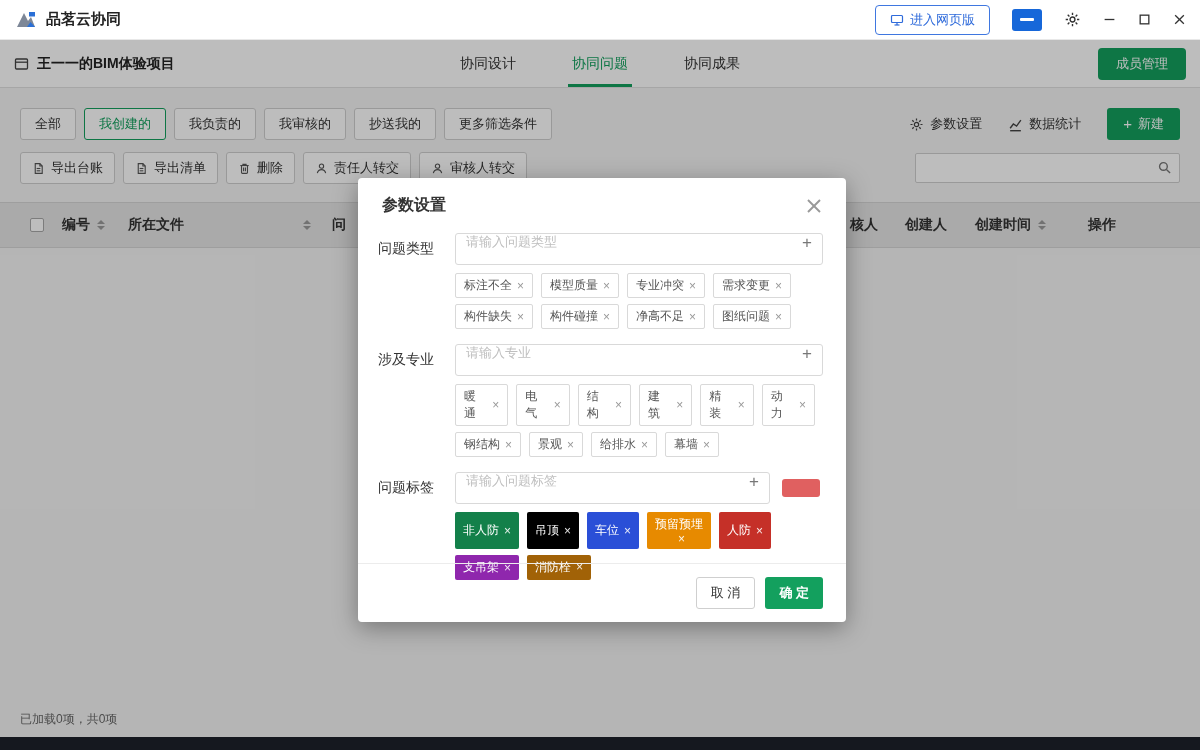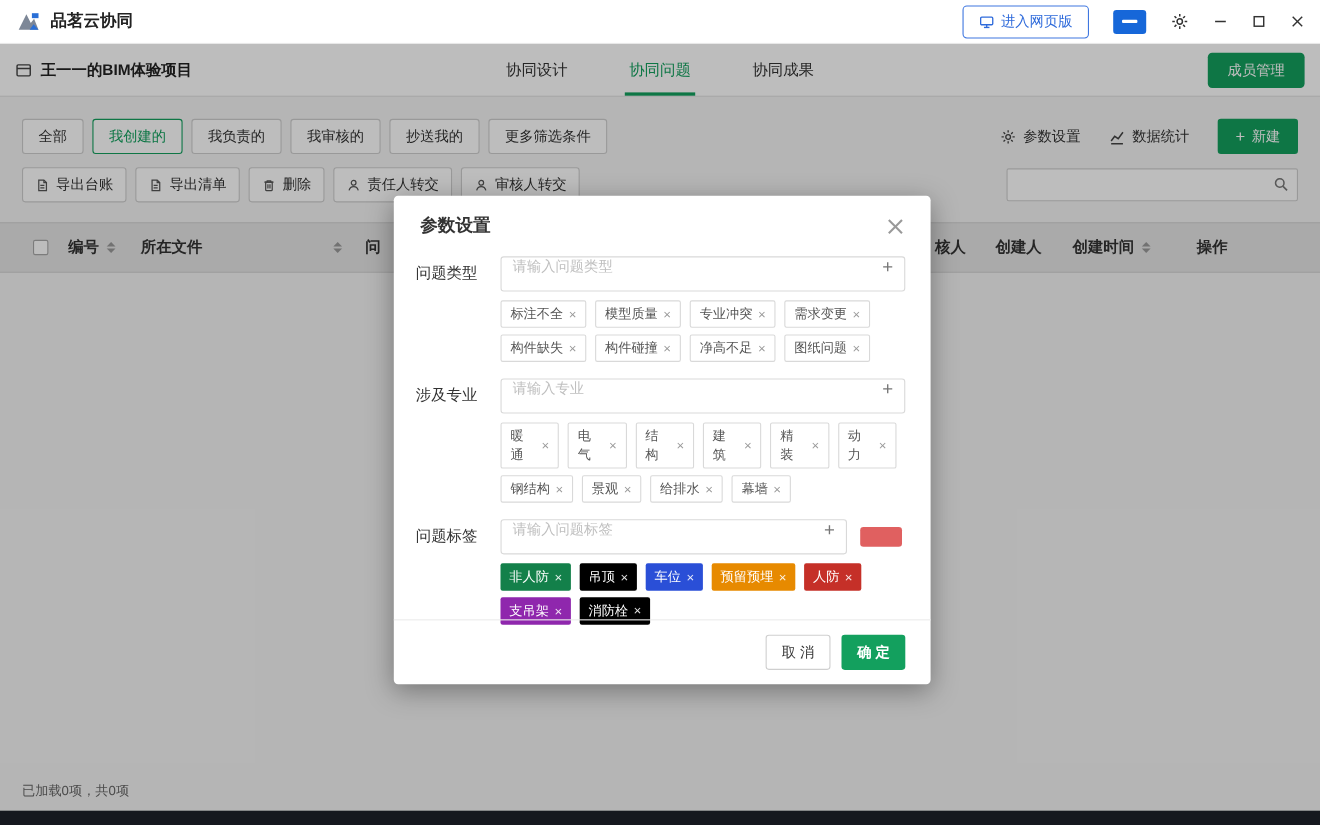--- a/index.html
+++ b/index.html
@@ -428,35 +428,35 @@
               <span class="chip-x"></span>
             </span>
           <span class="cchip" style="background-color: #000000;">
               <span>吊顶</span>
               <span class="chip-x"></span>
             </span>
           <span class="cchip" style="background-color: rgb(42, 79, 215);">
               <span>车位</span>
               <span class="chip-x"></span>
             </span>
-          <span class="cchip" style="background-color: rgb(231, 138, 0);">
+          <span class="cchip" style="background-color: rgb(231, 138, 0); flex-direction: column;">
               <span>预留预埋</span>
               <span class="chip-x"></span>
             </span>
           <span class="cchip" style="background-color: rgb(197, 48, 40);">
               <span>人防</span>
               <span class="chip-x"></span>
             </span>
         </div>
         <div class="tag-row">
           <span class="cchip" style="background-color: rgb(143, 39, 173);">
               <span>支吊架</span>
               <span class="chip-x"></span>
             </span>
-          <span class="cchip" style="background-color: #000000; font-family: Liberation Mono, monospace;">
+          <span class="cchip" style="background-color: #a16207; font-family: Liberation Mono, monospace;">
               <span>消防栓</span>
               <span class="chip-x"></span>
             </span>
         </div>
       </div>
 
     </div>
     <div class="modal-footer">
       <button class="cancel-btn">取 消</button>
       <button class="ok-btn">确 定</button>

